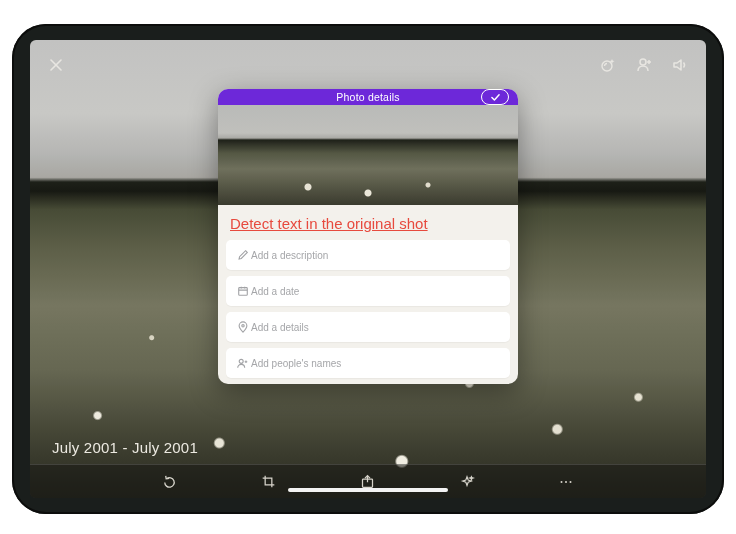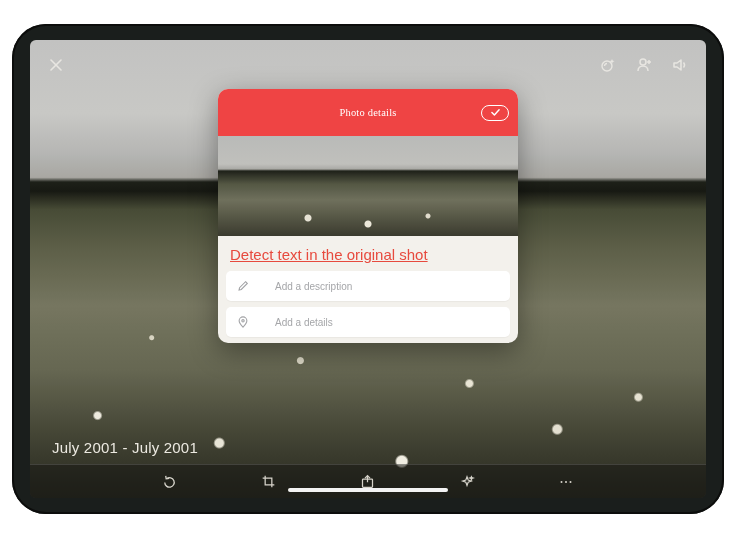--- a/index.html
+++ b/index.html
@@ -115,28 +115,27 @@
       top: 49px;
       left: 50%;
       transform: translateX(-50%);
       width: 300px;
       background: #f3f1ec;
       border-radius: 10px;
       box-shadow: 0 8px 28px rgba(0,0,0,.38);
       overflow: hidden;
     }
     .modal-header {
-      background: #ef4444;
-      height: 47px;
+      background: #6d28d9;
+      height: 16px;
       display: flex;
       align-items: center;
       justify-content: center;
       position: relative;
       color: #fff;
-      font-family: Liberation Serif, serif;
     }
     .modal-title {
       font-size: 10.5px;
       font-weight: 500;
       letter-spacing: .2px;
     }
     .confirm-btn {
       position: absolute;
       right: 9px;
       top: 50%;
@@ -176,21 +175,21 @@
       display: inline-block;
       margin-bottom: 8px;
     }
     .field {
       background: #fff;
       border-radius: 5px;
       height: 30px;
       display: flex;
       align-items: center;
       padding: 0 10px;
-      gap: 26px;
+      gap: 2px;
       margin: 0 8px 6px 8px;
       box-shadow: 0 1px 1px rgba(0,0,0,.04);
       cursor: text;
     }
     .field-icon {
       width: 13px; height: 13px;
       color: #a2a3a6;
       flex-shrink: 0;
       display: flex; align-items: center; justify-content: center;
     }
@@ -296,29 +295,51 @@
 
       <div class="field">
         <span class="field-icon">
           <svg width="12" height="12" viewBox="0 0 14 14" fill="none" stroke="currentColor" stroke-width="1.3">
             <path d="M10 2l2 2-7 7-2.6.6L3 9z"></path>
           </svg>
         </span>
         <span class="field-text">Add a description</span>
       </div>
 
+      <div class="field">
+        <span class="field-icon">
+          <svg width="12" height="12" viewBox="0 0 14 14" fill="none" stroke="currentColor" stroke-width="1.3">
+            <rect x="2" y="3" width="10" height="9" rx="1"></rect>
+              <line x1="2" y1="6" x2="12" y2="6"></line>
+            <line x1="5" y1="2" x2="5" y2="4"></line>
+              <line x1="9" y1="2" x2="9" y2="4"></line>
+          </svg>
+        </span>
+        <span class="field-text">Add a date</span>
+      </div>
 
       <div class="field">
         <span class="field-icon">
           <svg width="12" height="13" viewBox="0 0 14 15" fill="none" stroke="currentColor" stroke-width="1.3">
             <path d="M7 13c3-3.2 4.5-5.5 4.5-7.5A4.5 4.5 0 0 0 2.5 5.5C2.5 7.5 4 9.8 7 13z"></path>
             <circle cx="7" cy="5.5" r="1.4"></circle>
           </svg>
         </span>
         <span class="field-text">Add a details</span>
       </div>
 
+      <div class="field">
+        <span class="field-icon">
+          <svg width="13" height="13" viewBox="0 0 15 15" fill="none" stroke="currentColor" stroke-width="1.3">
+            <circle cx="6" cy="5" r="2.3"></circle>
+              <path d="M2 12.5c0-2.4 1.8-4 4-4s4 1.6 4 4"></path>
+            <line x1="11.5" y1="4" x2="11.5" y2="7"></line>
+              <line x1="10" y1="5.5" x2="13" y2="5.5"></line>
+          </svg>
+        </span>
+        <span class="field-text">Add people's names</span>
+      </div>
 
     </div>
 
     <div class="home-indicator"></div>
   </div>
 </div>
 
 </body></html>

